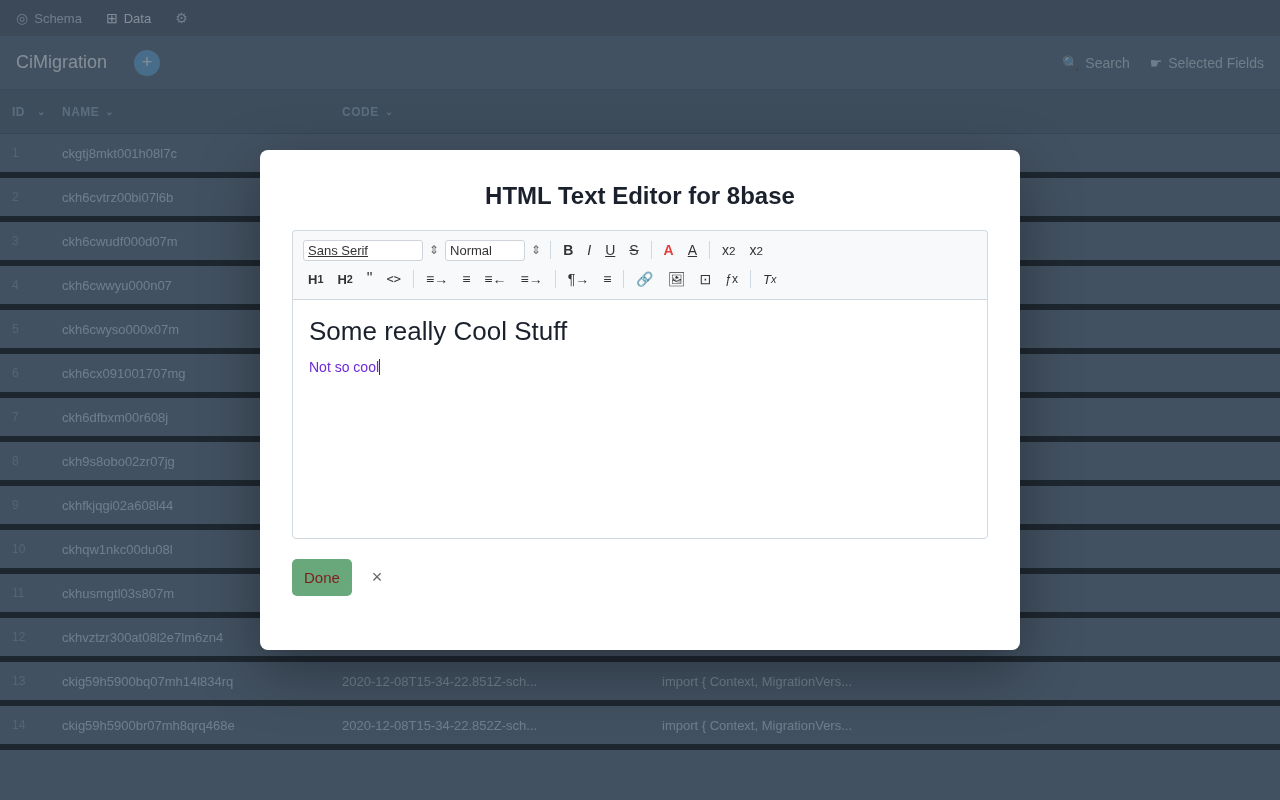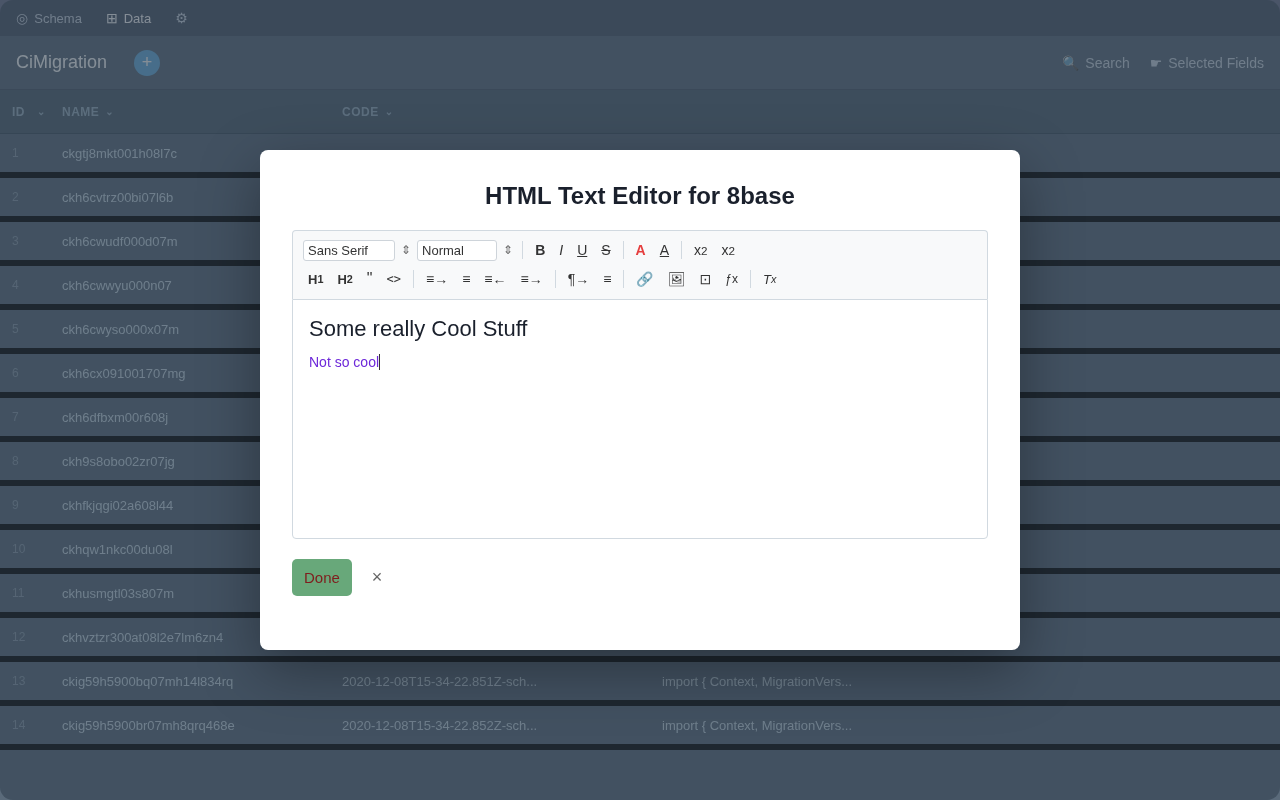--- a/index.html
+++ b/index.html
@@ -132,21 +132,20 @@
     
     .overlay {
       position: absolute;
       top: 0; left: 0;
       width: 100%; height: 100%;
       background: rgba(50, 65, 80, 0.6);
       display: flex;
       align-items: center;
       justify-content: center;
       z-index: 10;
-      border-radius: 13px;
     }
 
     
     .modal {
       background: #fff;
       border-radius: 8px;
       width: 760px;
       min-height: 500px;
       padding: 32px 32px 28px 32px;
       position: relative;
@@ -181,21 +180,21 @@
       border: 1px solid #ced4da;
       border-radius: 3px;
       background: #fff;
       color: #333;
       font-size: 13px;
       padding: 2px 4px;
       cursor: pointer;
       appearance: none;
       -webkit-appearance: none;
     }
-    .font-select { width: 92px; }
+    .font-select { width: 120px; text-decoration: underline; }
     .size-select { width: 80px; }
     .toolbar-btn {
       background: none;
       border: none;
       cursor: pointer;
       color: #333;
       font-size: 14px;
       padding: 3px 5px;
       border-radius: 3px;
       display: flex;
@@ -214,21 +213,21 @@
 
     
     .editor-area {
       border: 1px solid #d1d9e0;
       border-radius: 0 0 4px 4px;
       min-height: 240px;
       padding: 16px;
       background: #fff;
     }
     .editor-h1 {
-      font-size: 22px;
+      font-size: 26px;
       font-weight: 500;
       color: #1a202c;
       margin-bottom: 12px;
     }
     .editor-p {
       font-size: 14px;
       color: #6d28d9;
       position: relative;
     }
     .cursor {

